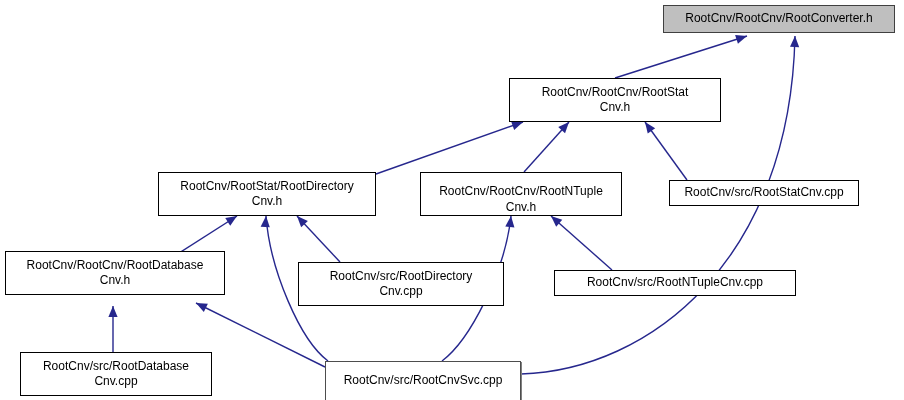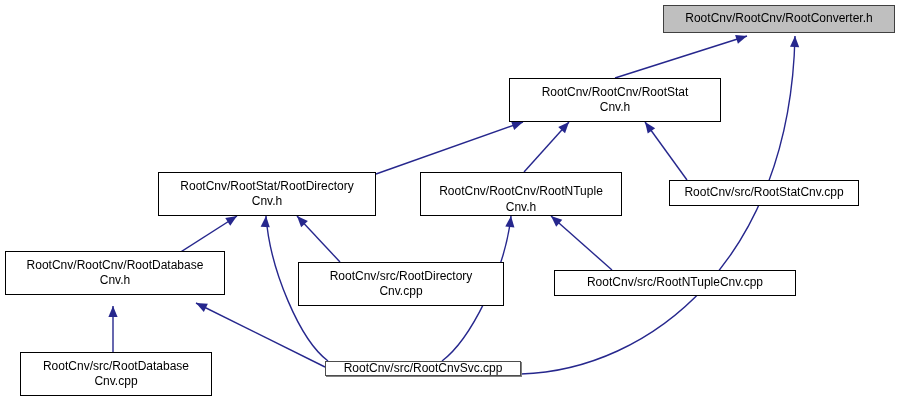--- a/index.html
+++ b/index.html
@@ -91,15 +91,15 @@
       <div class="node-box" style="left: 420px; top: 172px; width: 202px; height: 44px; align-items: flex-end;"><span class="node-label">RootCnv/RootCnv/RootNTuple
 Cnv.h</span></div>
       <div class="node-box" style="left: 637px; top: 180px; width: 190px; height: 26px; margin-left: 32px;"><span class="node-label">RootCnv/src/RootStatCnv.cpp</span></div>
       <div class="node-box" style="left: 5px; top: 251px; width: 220px; height: 44px;"><span class="node-label">RootCnv/RootCnv/RootDatabase
 Cnv.h</span></div>
       <div class="node-box" style="left: 298px; top: 262px; width: 206px; height: 44px;"><span class="node-label">RootCnv/src/RootDirectory
 Cnv.cpp</span></div>
       <div class="node-box" style="left: 554px; top: 270px; width: 242px; height: 26px;"><span class="node-label">RootCnv/src/RootNTupleCnv.cpp</span></div>
       <div class="node-box" style="left: 20px; top: 352px; width: 192px; height: 44px;"><span class="node-label">RootCnv/src/RootDatabase
 Cnv.cpp</span></div>
-      <div class="node-box thick" style="left: 325px; top: 361px; width: 196px; height: 15px;"><span class="node-label">RootCnv/src/RootCnvSvc.cpp</span></div>
+      <div class="node-box thick" style="left: 325px; top: 361px; width: 196px; height: 40px;"><span class="node-label">RootCnv/src/RootCnvSvc.cpp</span></div>
     </div>
 </div>
 
 </body></html>

